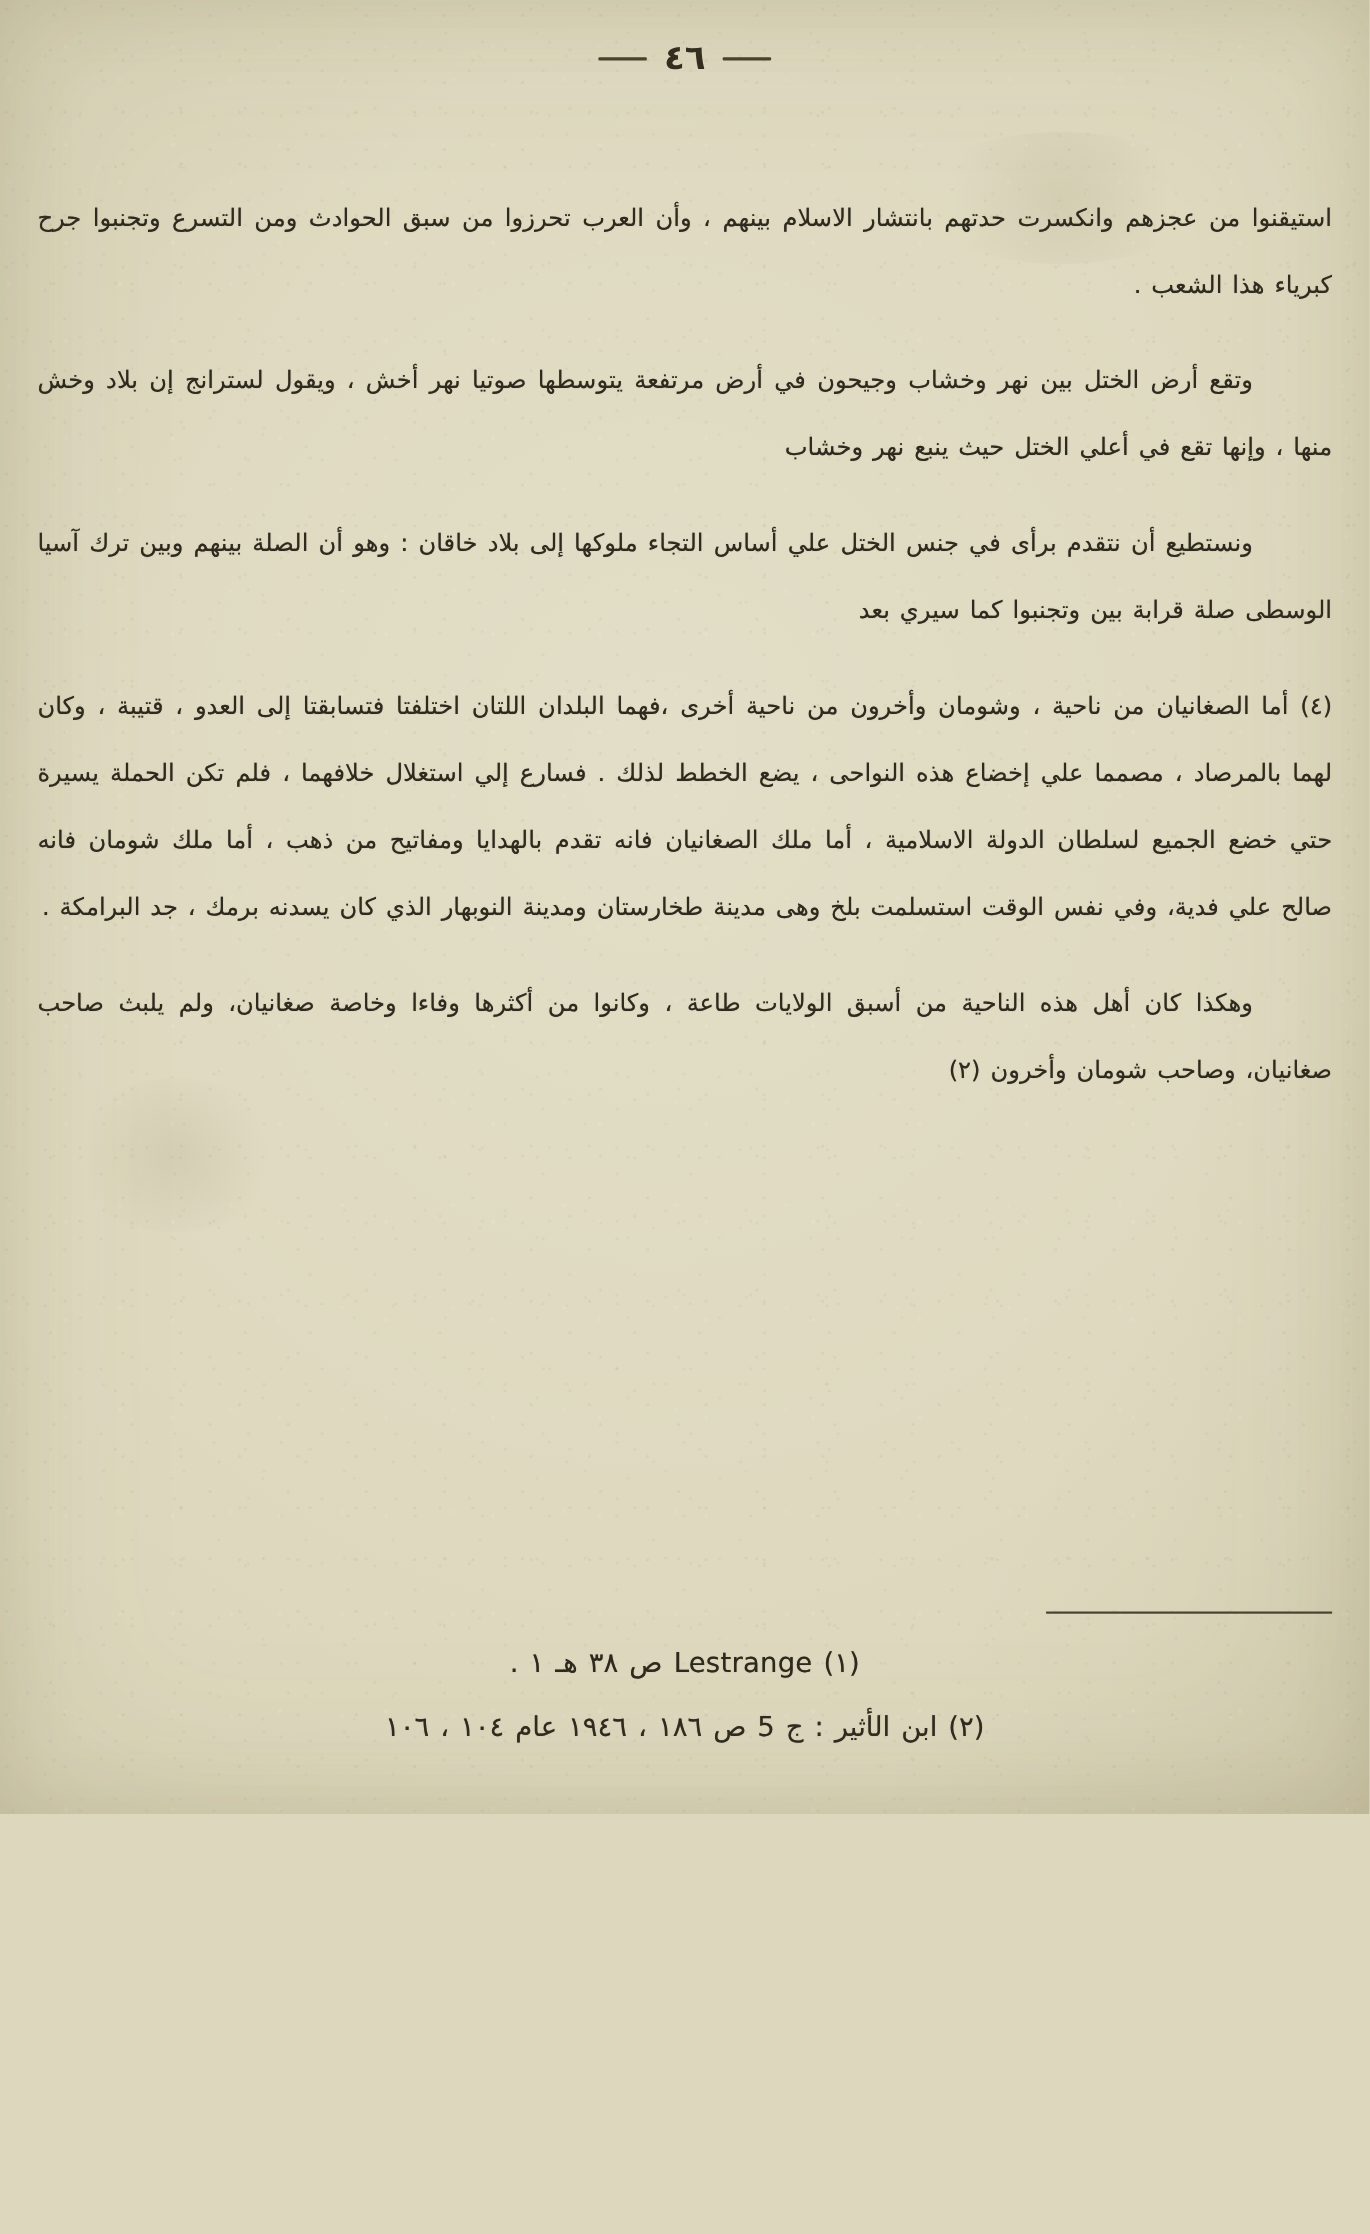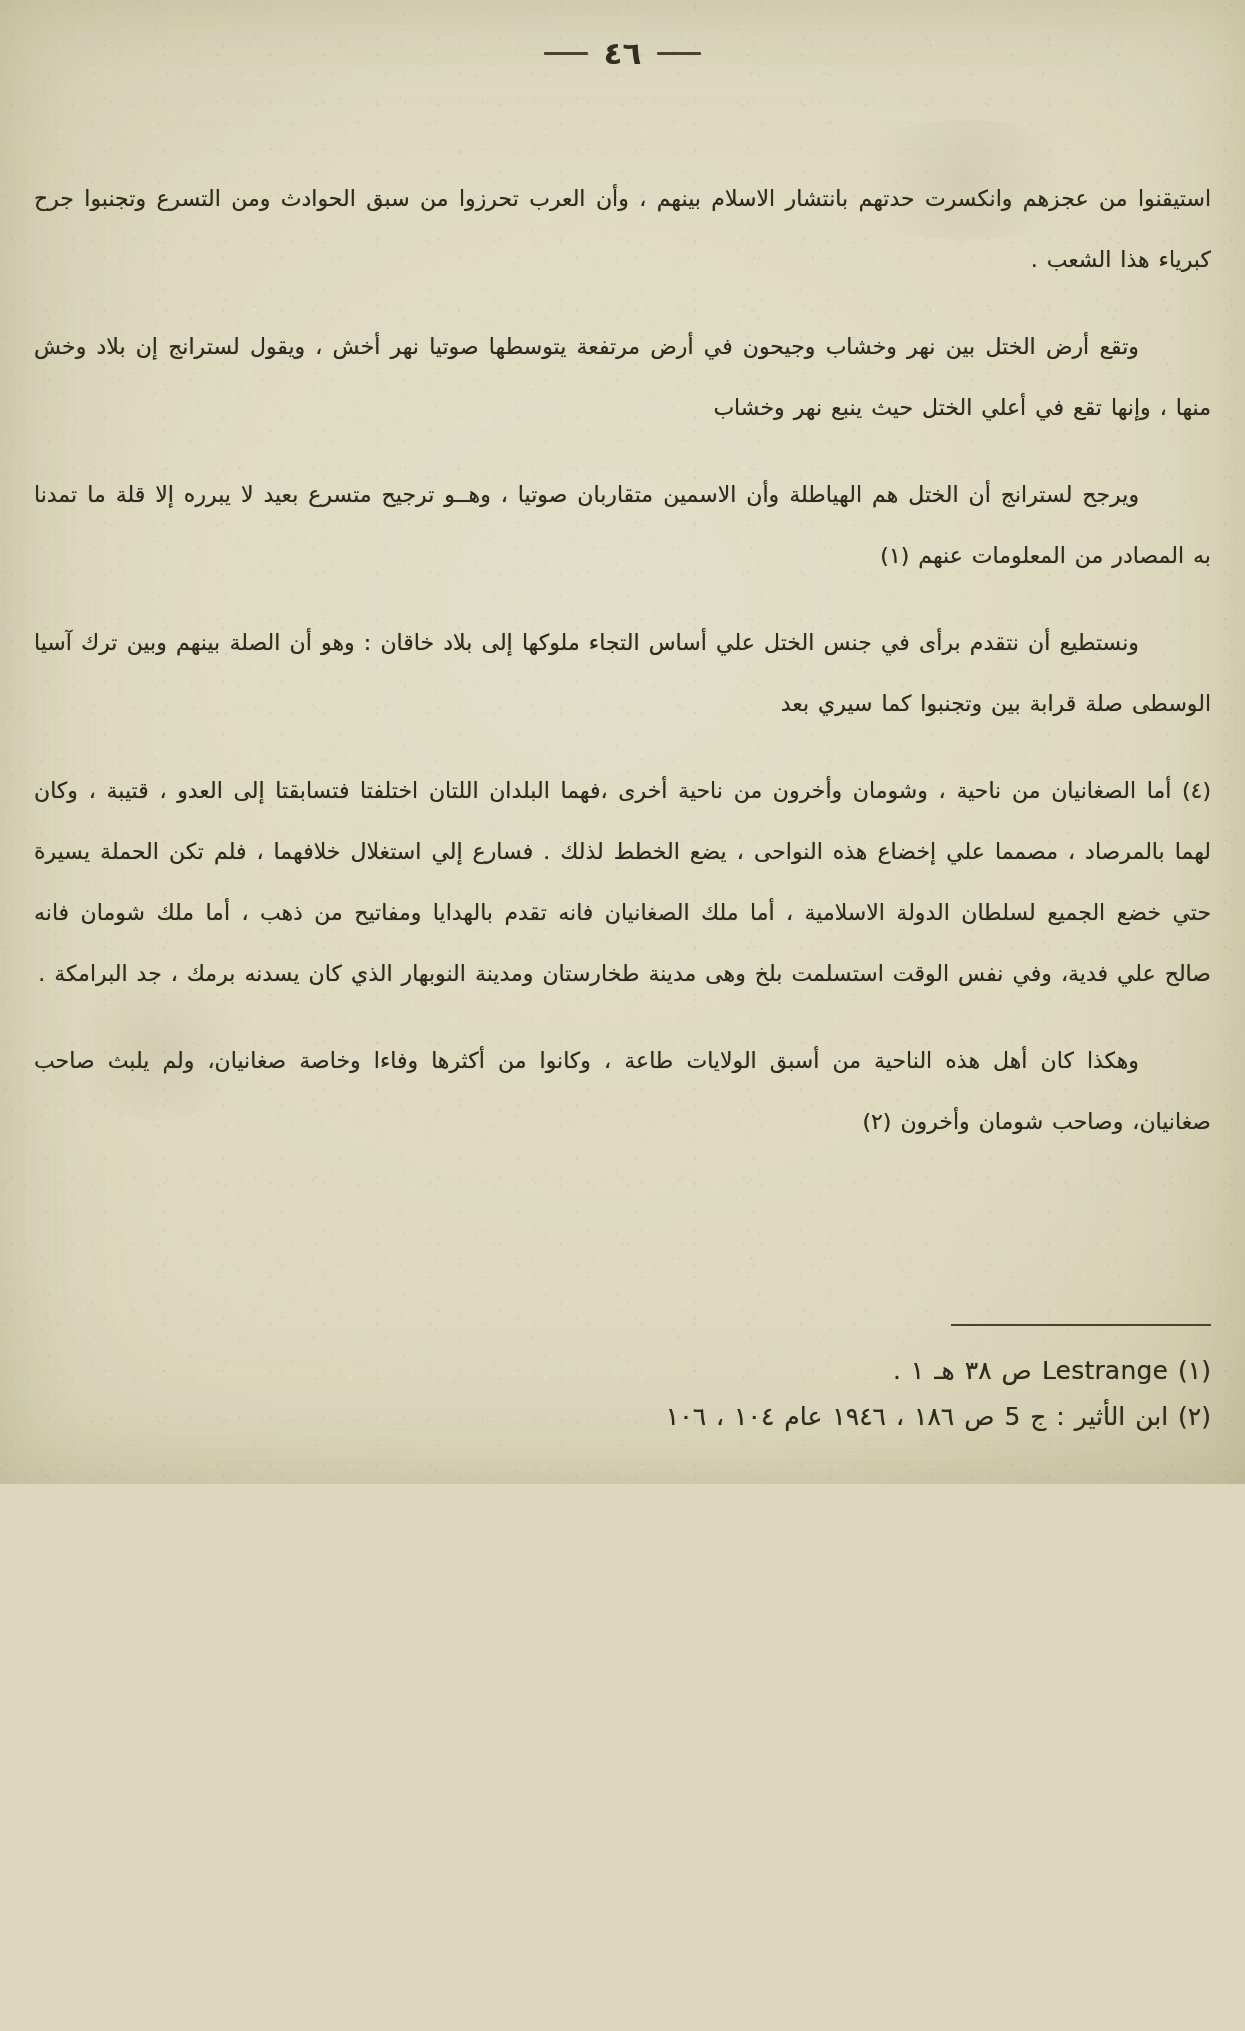--- a/index.html
+++ b/index.html
@@ -13,21 +13,21 @@
     height: 2031px;
     overflow: hidden;
     background: #ddd8bd;
     font-family: "DejaVu Sans", sans-serif;
   }
 
   
   .page {
     position: relative;
     width: 1245px;
-    height: 1484px;
+    height: 1649px;
     box-sizing: border-box;
     background:
       radial-gradient(ellipse 95% 80% at 48% 42%,
          rgba(255,255,255,0.16) 0%,
          rgba(255,255,255,0.05) 45%,
          rgba(140,126,84,0.00) 70%,
          rgba(122,110,70,0.10) 100%),
       linear-gradient(117deg,
          rgba(120,108,66,0.06) 0%,
          rgba(255,255,255,0.00) 22%,
@@ -138,22 +138,22 @@
     height: 2px;
     background: #4a4231;
     margin: 0 0 22px auto;
     border: 0;
   }
   .fn {
     font-family: "DejaVu Sans", sans-serif;
     font-size: 25px;
     line-height: 46px;
     color: #2e2a1e;
-    text-align: right;
-    margin: 0;
+    text-align: center;
+    margin: 12px;
     letter-spacing: .2px;
     word-spacing: 2px;
     text-shadow: 0 0 .7px rgba(46,42,30,.55);
     direction: rtl;
     unicode-bidi: isolate;
   }
 
   
   .vignette {
     position: absolute;
@@ -178,21 +178,20 @@
     <span class="folio-num">٤٦</span>
     <span class="folio-rule"></span>
   </div>
 
   <div class="column">
 
     <p class="para tight">استيقنوا من عجزهم وانكسرت حدتهم بانتشار الاسلام بينهم ، وأن العرب تحرزوا من سبق الحوادث ومن التسرع وتجنبوا جرح كبرياء هذا الشعب .</p>
 
     <p class="para indent tight">وتقع أرض الختل بين نهر وخشاب وجيحون في أرض مرتفعة يتوسطها صوتيا نهر أخش ، ويقول لسترانج إن بلاد وخش منها ، وإنها تقع في أعلي الختل حيث ينبع نهر وخشاب</p>
 
-    <p class="para indent tight">ويرجح لسترانج أن الختل هم الهياطلة وأن الاسمين متقاربان صوتيا ، وهــو ترجيح متسرع بعيد لا يبرره إلا قلة ما تمدنا به المصادر من المعلومات عنهم (١)</p>
 
     <p class="para indent tight">ونستطيع أن نتقدم برأى في جنس الختل علي أساس التجاء ملوكها إلى بلاد خاقان : وهو أن الصلة بينهم وبين ترك آسيا الوسطى صلة قرابة بين وتجنبوا كما سيري بعد</p>
 
     <p class="para tight">(٤) أما الصغانيان من ناحية ، وشومان وأخرون من ناحية أخرى ،فهما البلدان اللتان اختلفتا فتسابقتا إلى العدو ، قتيبة ، وكان لهما بالمرصاد ، مصمما علي إخضاع هذه النواحى ، يضع الخطط لذلك . فسارع إلي استغلال خلافهما ، فلم تكن الحملة يسيرة حتي خضع الجميع لسلطان الدولة الاسلامية ، أما ملك الصغانيان فانه تقدم بالهدايا ومفاتيح من ذهب ، أما ملك شومان فانه صالح علي فدية، وفي نفس الوقت استسلمت بلخ وهى مدينة طخارستان ومدينة النوبهار الذي كان يسدنه برمك ، جد البرامكة .</p>
 
     <p class="para indent">وهكذا كان أهل هذه الناحية من أسبق الولايات طاعة ، وكانوا من أكثرها وفاءا وخاصة صغانيان، ولم يلبث صاحب صغانيان، وصاحب شومان وأخرون (٢)</p>
 
   </div>
 
   <div class="footnotes">

